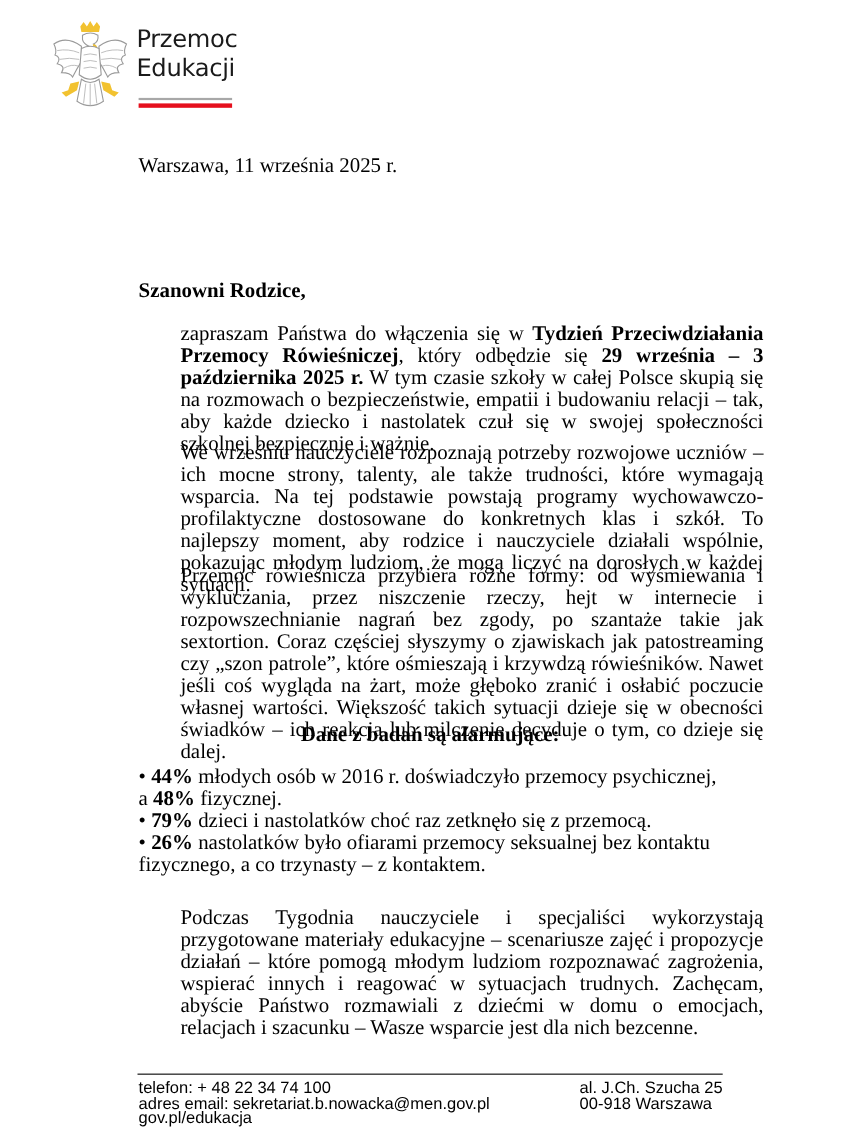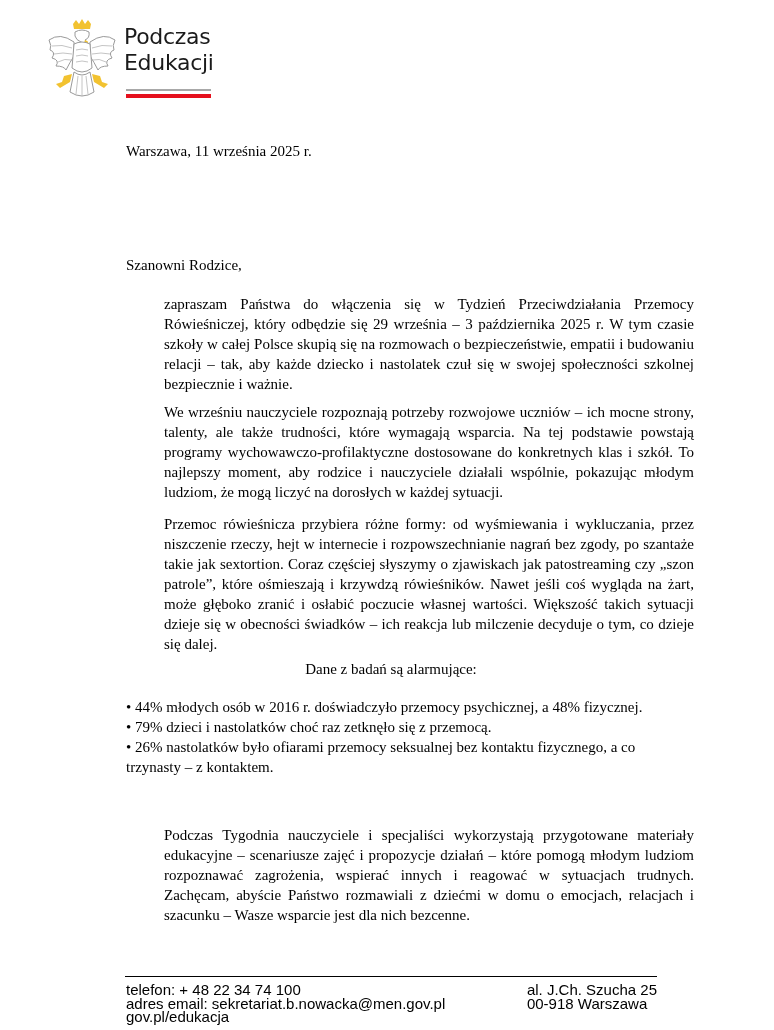--- a/index.html
+++ b/index.html
@@ -2,23 +2,23 @@
 <html><head>
 <meta charset="utf-8">
 <style>
   html, body { margin:0; padding:0; background:#ffffff; }
   body { width:774px; height:1030px; position:relative; overflow:hidden; font-family:"Liberation Serif", serif; color:#000; }
   .logo { position:absolute; left:46px; top:18px; width:180px; height:84px; }
   .eagle { position:absolute; left:0; top:0; width:72px; height:84px; }
   .logo-text { position:absolute; left:78px; top:6px; font-family:"DejaVu Sans", sans-serif; font-size:22px; line-height:26px; color:#1a1a1a; letter-spacing:-0.3px; }
   .logo-grey { position:absolute; left:80px; top:71px; width:85px; height:2px; background:#a8a8a8; }
   .logo-red { position:absolute; left:80px; top:76px; width:85px; height:4px; background:#e5101d; }
-  .text { position:absolute; left:126px; width:530px; font-size:15px; line-height:20px; }
+  .text { position:absolute; left:126px; width:530px; font-size:19px; line-height:20px; }
   .justify { text-align:justify; text-align-last:left;margin-left:38px; }
-  b { font-weight:normal; }
+  b { font-weight:bold; }
   .footer-line { position:absolute; left:125px; top:976px; width:532px; height:1px; background:#000; }
   .footer { position:absolute; top:983px; font-family:"Liberation Sans", sans-serif; font-size:15px; line-height:13.5px; color:#000; }
   .footer-left { left:126px; }
   .footer-right { right:117px; text-align:left; }
 </style>
 </head>
 <body>
 
 <div class="logo">
   <svg class="eagle" viewBox="0 0 72 84">
@@ -37,21 +37,21 @@
     <path d="M28 26 Q36 22 44 26 L46 50 Q36 58 26 50 Z" fill="#ffffff" stroke="#9a9a9a" stroke-width="1"></path>
     <path d="M30 32 Q36 30 42 32 M30 38 Q36 36 42 38 M30 44 Q36 42 42 44" fill="none" stroke="#b5b5b5" stroke-width="0.8"></path>
 
     <path d="M28 54 Q36 60 44 54 L48 74 Q36 82 24 74 Z" fill="#ffffff" stroke="#9a9a9a" stroke-width="1"></path>
     <path d="M32 58 L30 76 M36 58 L36 78 M40 58 L42 76" stroke="#b5b5b5" stroke-width="0.8"></path>
 
     <path d="M18 58 L26 56 L24 64 L14 70 L10 66 L16 64 Z" fill="#f2c230"></path>
     <path d="M54 58 L46 56 L48 64 L58 70 L62 66 L56 64 Z" fill="#f2c230"></path>
   </svg>
   <div class="logo-text">
-    <div>Podczas</div>
+    <div>Przemoc</div>
     <div>Edukacji</div>
   </div>
   <div class="logo-grey"></div>
   <div class="logo-red"></div>
 </div>
 
 <div class="text" style="top:141px;">Warszawa, 11 września 2025 r.</div>
 
 <div class="text" style="top:255px;"><b>Szanowni Rodzice,</b></div>
 

